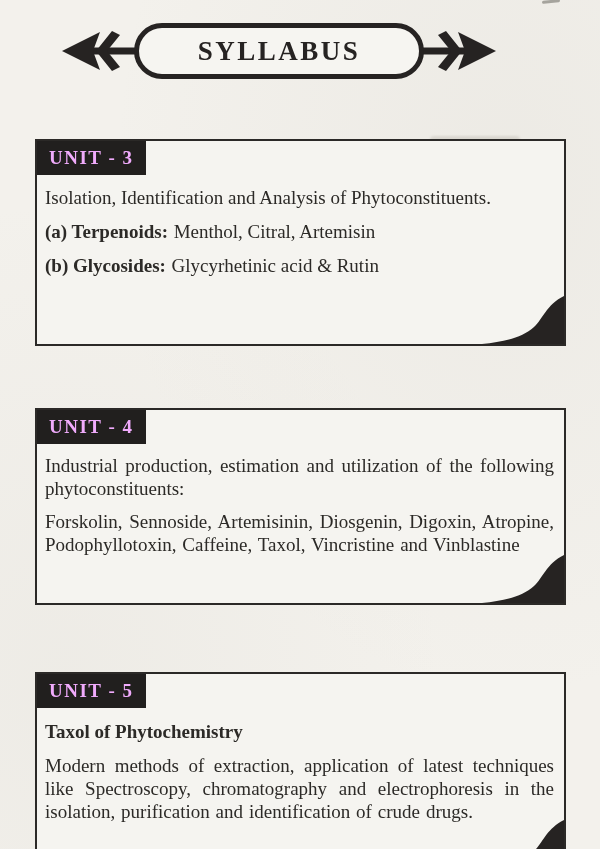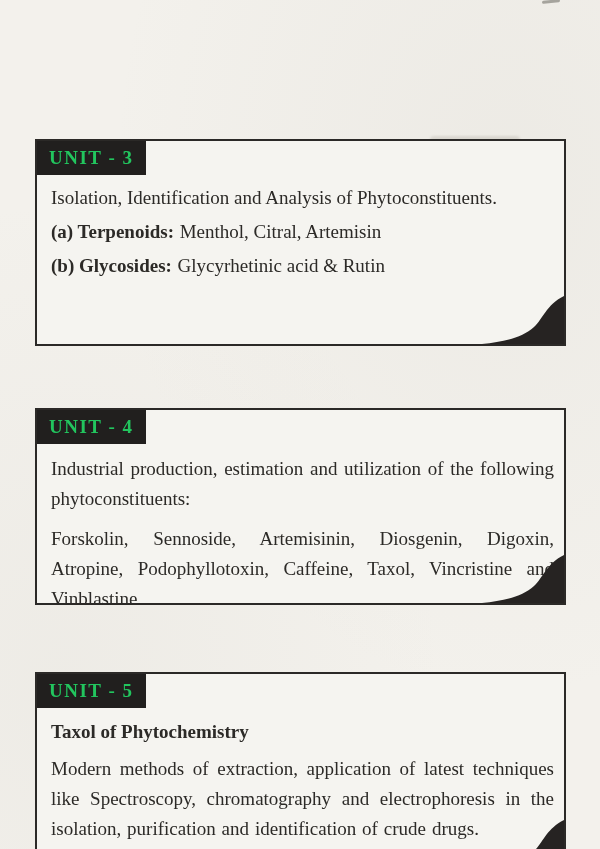--- a/index.html
+++ b/index.html
@@ -43,30 +43,30 @@
     position:absolute;left:35px;width:531px;
     box-sizing:border-box;
     border:2px solid #2b2927;
     background:#f5f4f0;
   }
   .unit-box .tab{
     display:inline-flex;align-items:center;justify-content:center;
     min-width:108px;height:34px;
     padding:0 12px;
     background:#211f1e;
-    color:#22c55e;
+    color:#f0abfc;
     font-weight:bold;font-size:19px;letter-spacing:1.5px;
     box-sizing:border-box;
   }
-  .unit-body{padding:0 10px 0 14px;}
+  .unit-body{padding:0 10px 0 8px;}
   .line{margin:8px 0 0 0;font-size:19px;line-height:26px;white-space:nowrap;}
   .line .prefix{font-weight:bold;margin-right:.30em;}
   .intro{margin:10px 0 0 0;font-size:19px;line-height:26px;}
   .para{
-    margin:10px 0 0 0;font-size:19px;line-height:30px;
+    margin:10px 0 0 0;font-size:19px;line-height:23px;
     text-align:justify;word-spacing:.06em;
   }
   .u-heading{margin:12px 0 0 0;font-size:19px;font-weight:bold;line-height:24px;}
   #unit3{top:139px;height:207px;}
   #unit4{top:408px;height:197px;}
   #unit5{top:672px;height:198px;}
 
   .corner{
     position:absolute;right:0;bottom:0;display:block;pointer-events:none;
   }
@@ -81,20 +81,35 @@
 </head>
 <body>
 
 <div class="page">
 
   <div class="smudge s1"></div>
   <div class="smudge s2"></div>
   <div class="smudge s3"></div>
   <div class="smudge s4"></div>
 
+  <div class="banner">
+    <svg class="arrow" width="82" height="52" viewBox="0 0 82 52" aria-hidden="true">
+      <rect x="30" y="22.5" width="52" height="7" fill="#262322"></rect>
+      <polygon points="2,26 40,7 33,26 40,45" fill="#262322"></polygon>
+      <path d="M36,26 L52,6 L60,10 L47,26 L60,42 L52,46 Z" fill="#262322"></path>
+    </svg>
+    <div class="capsule">
+      <span>SYLLABUS</span>
+    </div>
+    <svg class="arrow" width="82" height="52" viewBox="0 0 82 52" aria-hidden="true">
+      <rect x="0" y="22.5" width="52" height="7" fill="#262322"></rect>
+      <polygon points="80,26 42,7 49,26 42,45" fill="#262322"></polygon>
+      <path d="M46,26 L30,6 L22,10 L35,26 L22,42 L30,46 Z" fill="#262322"></path>
+    </svg>
+  </div>
 
   <section class="unit-box" id="unit3">
     <div class="tab">
       <span>UNIT - 3</span>
     </div>
     <div class="unit-body">
       <p class="intro">Isolation, Identification and Analysis of Phytoconstituents.</p>
       <p class="line"><span class="prefix">(a) Terpenoids:</span><span>Menthol, Citral, Artemisin</span></p>
       <p class="line"><span class="prefix">(b) Glycosides:</span><span>Glycyrhetinic acid &amp; Rutin</span></p>
     </div>

